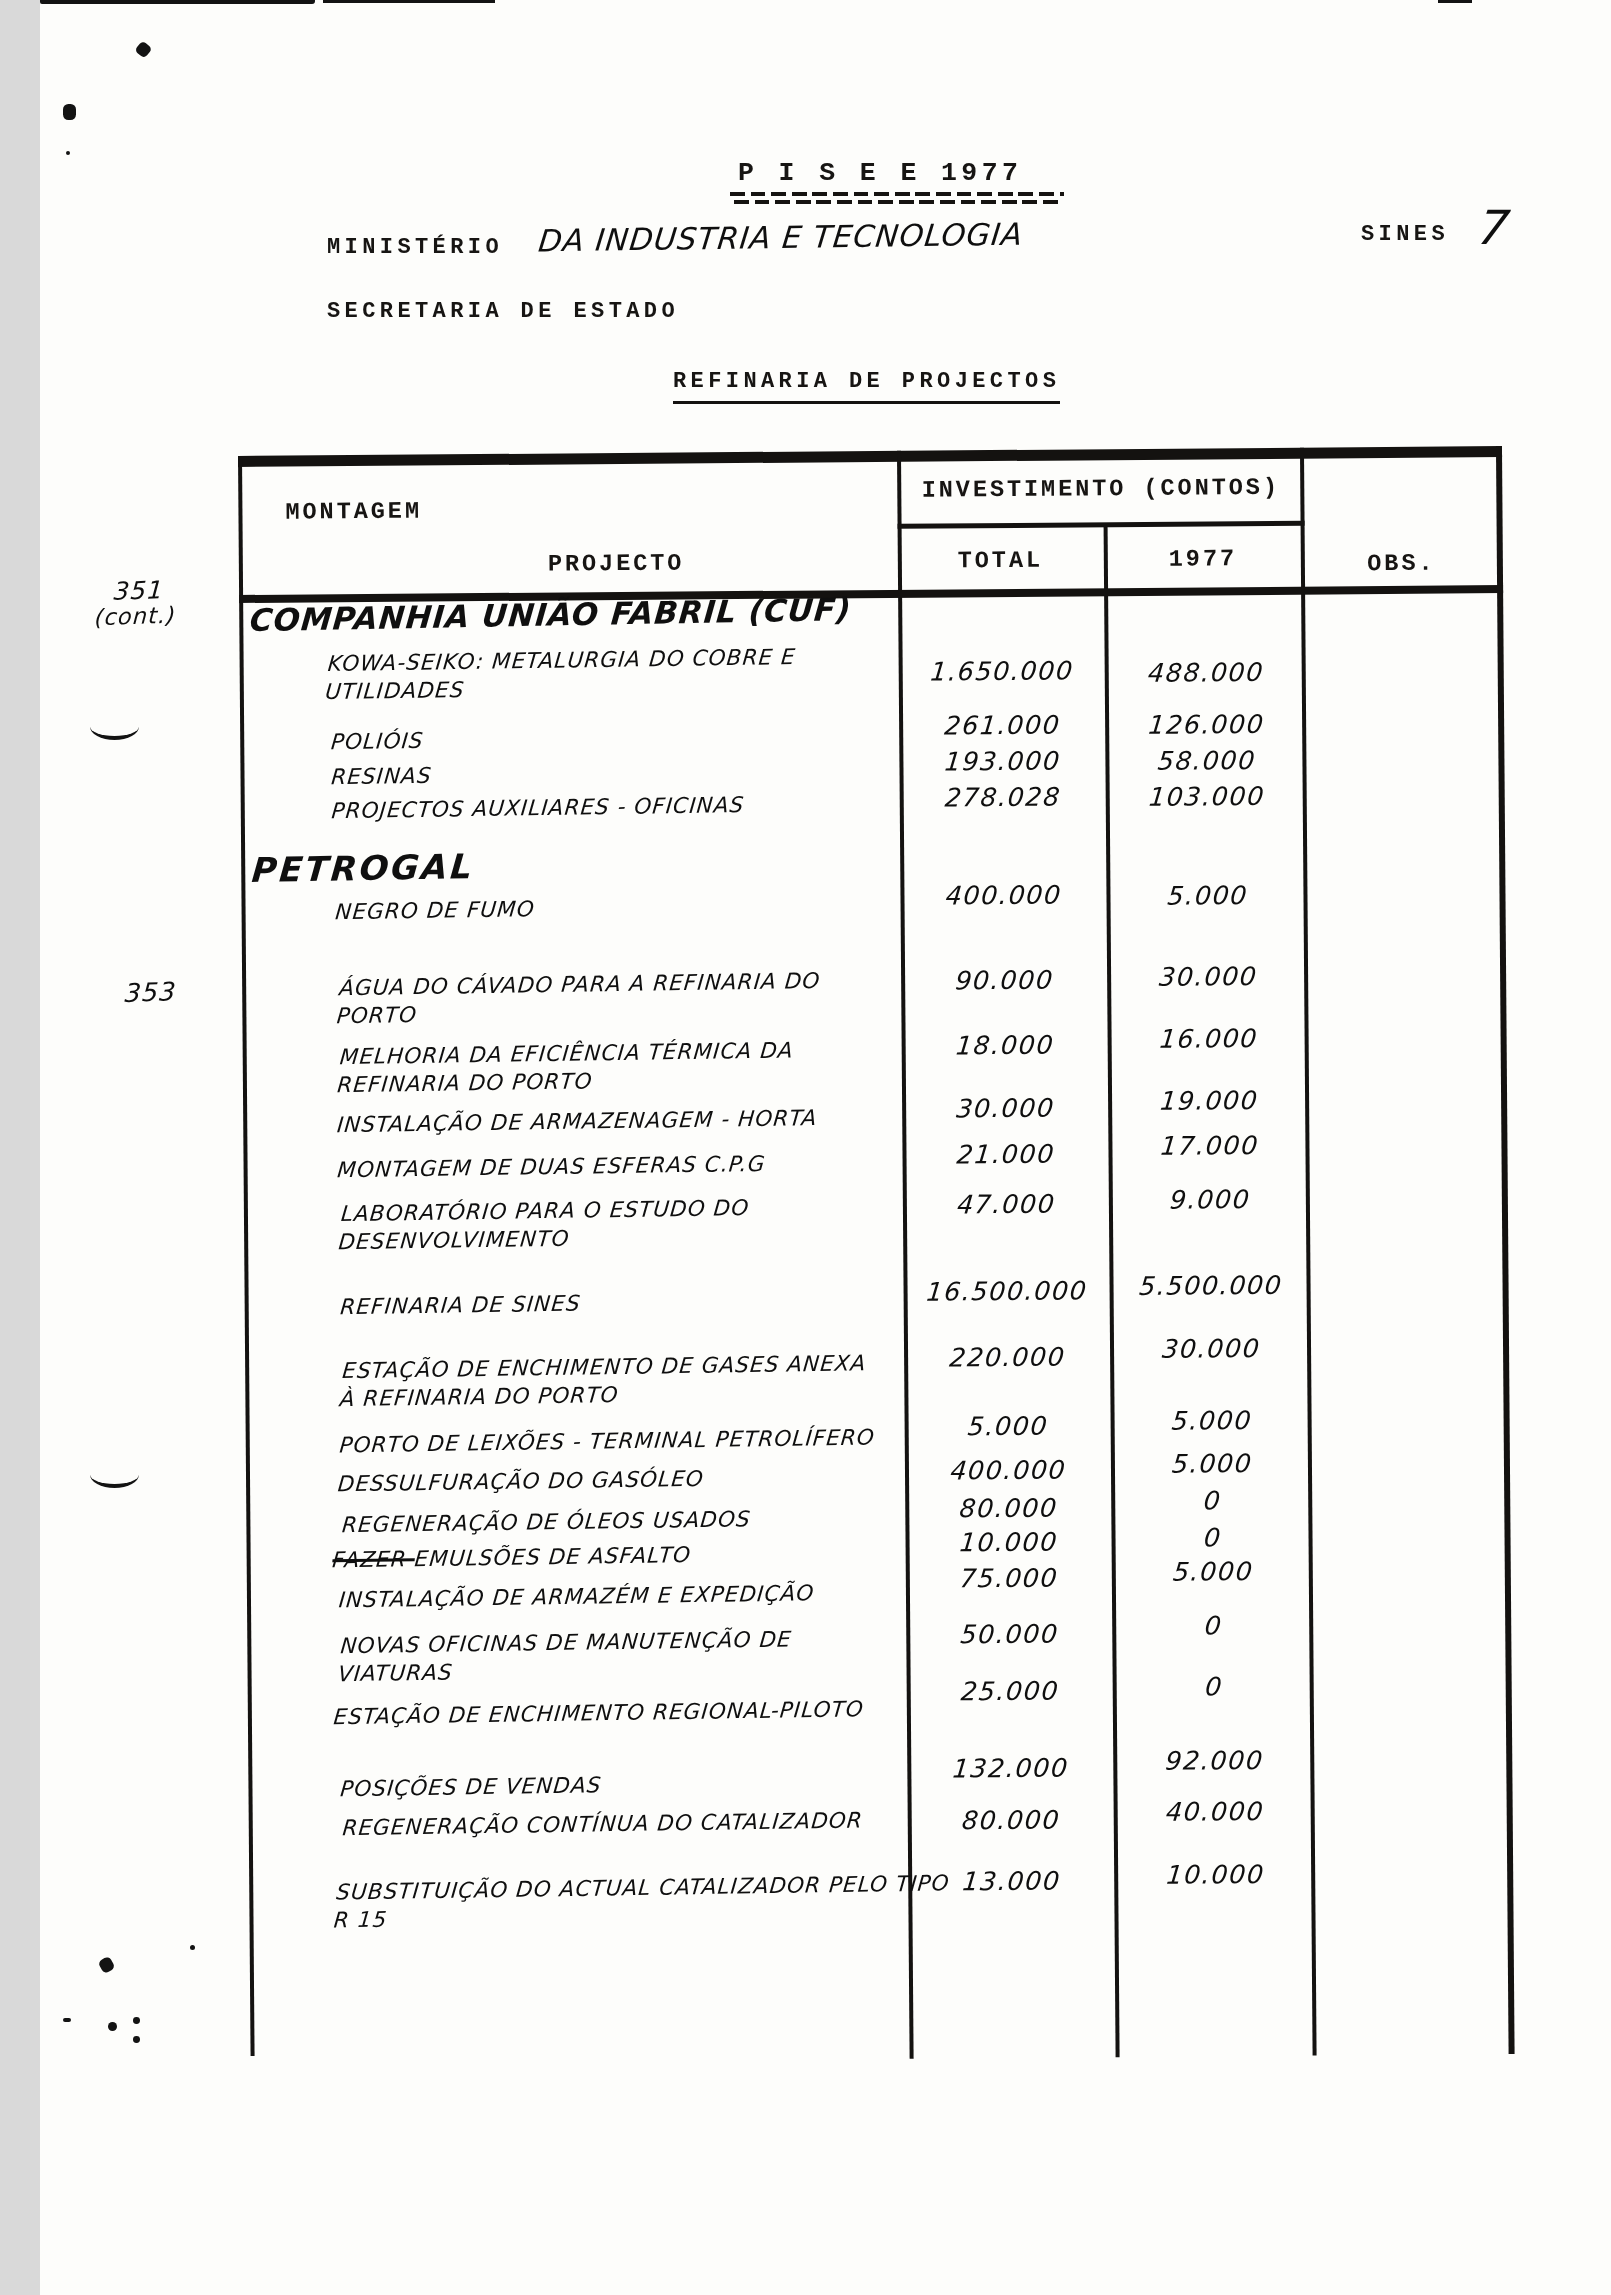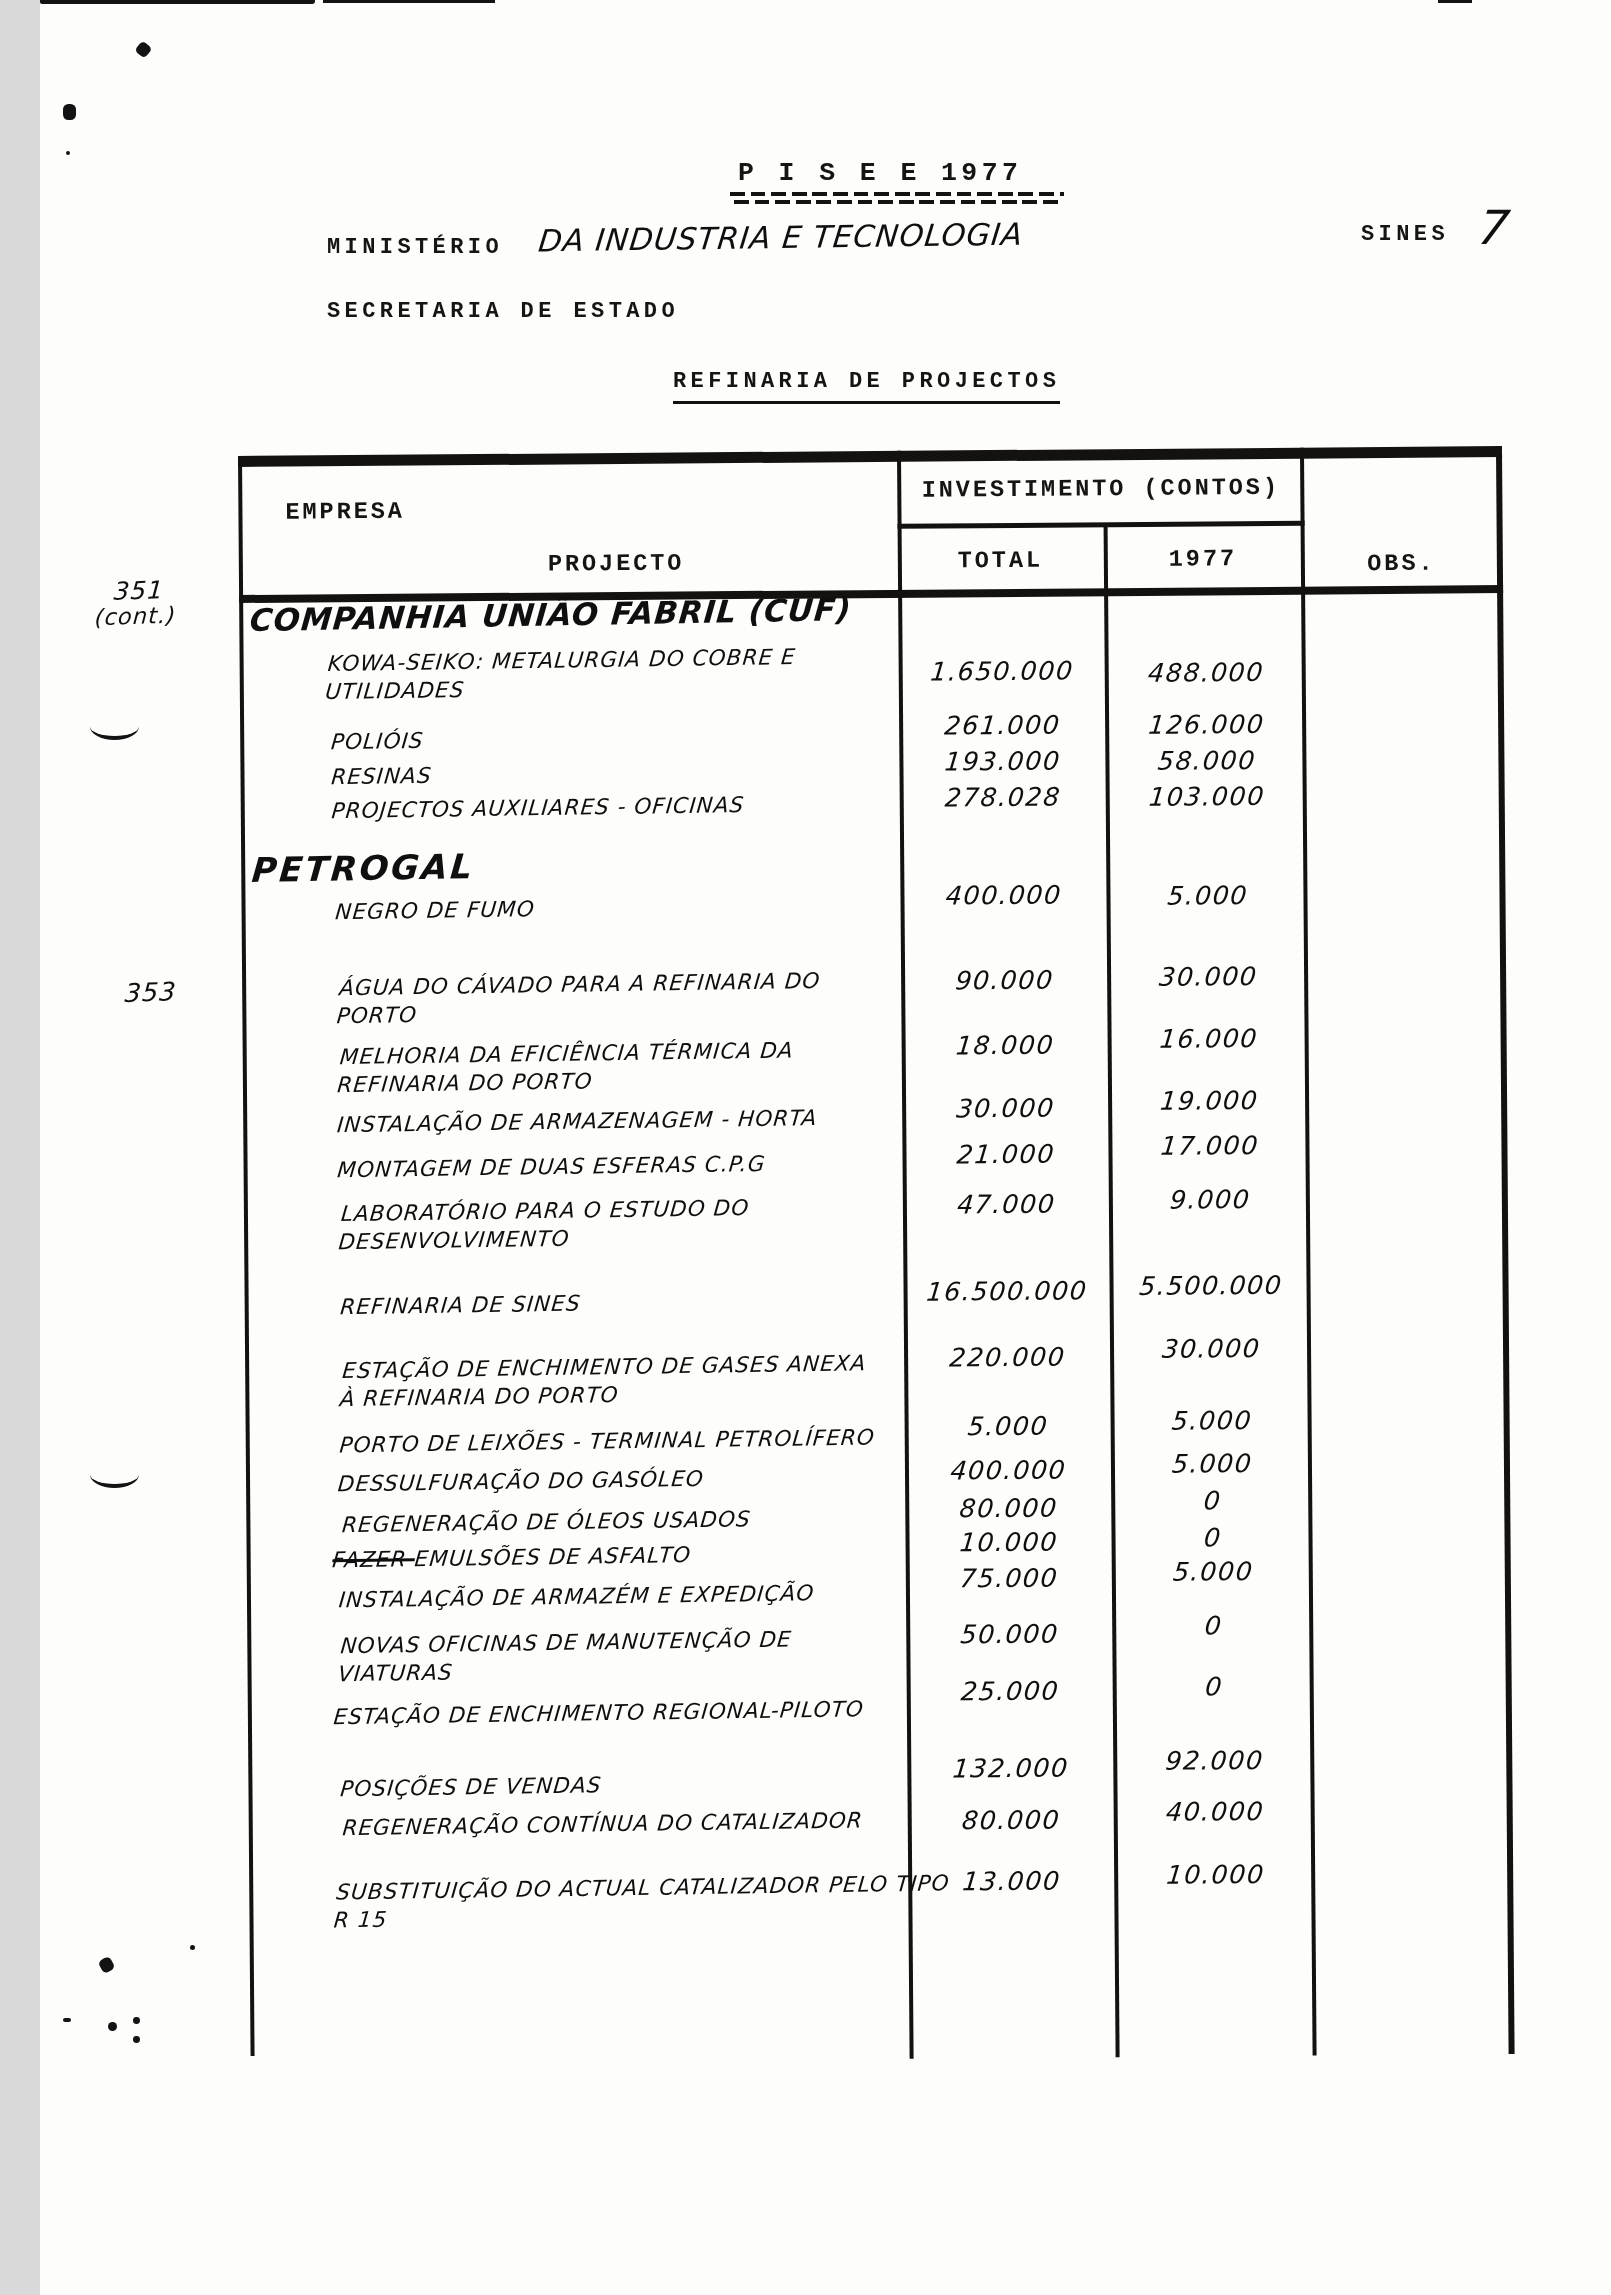--- a/index.html
+++ b/index.html
@@ -57,21 +57,21 @@
 
     <div class="tline" style="left:0;top:0;width:1264px;height:10.8px;"></div>
     <div class="tline" style="left:0;top:0;width:4.4px;height:1600px;"></div>
     <div class="tline" style="left:1258px;top:0;width:5.9px;height:1608px;"></div>
     <div class="tline" style="left:659px;top:0;width:4.4px;height:1608px;"></div>
     <div class="tline" style="left:865px;top:74px;width:4.4px;height:1534px;"></div>
     <div class="tline" style="left:1062px;top:0;width:4.4px;height:1608px;"></div>
     <div class="tline" style="left:659px;top:73px;width:407px;height:5.4px;"></div>
     <div class="tline" style="left:0;top:139px;width:1264px;height:8.4px;"></div>
 
-    <div class="abs typed thead" style="left:47px;top:43px;">EMPRESA</div>
+    <div class="abs typed thead" style="left:47px;top:43px;">MONTAGEM</div>
     <div class="abs typed thead" style="left:309px;top:97px;">PROJECTO</div>
     <div class="cellbox typed thead" style="left:659px;top:25.5px;width:407px;">INVESTIMENTO  (CONTOS)</div>
     <div class="cellbox typed thead" style="left:659px;top:97px;width:205px;">TOTAL</div>
     <div class="cellbox typed thead" style="left:865px;top:97px;width:198px;">1977</div>
     <div class="cellbox typed thead" style="left:1067px;top:103px;width:191px;">OBS.</div>
 
     <div id="rows-layer">
         <div class="abs hw company" style="left: 10.8px; top: 143px; font-size: 31px; letter-spacing: 1px; white-space: nowrap;">COMPANHIA UNIÃO FABRIL (CUF)</div>
         <div class="abs hw project" style="left: 87px; top: 193px; width: 491px;">KOWA-SEIKO: METALURGIA DO COBRE E UTILIDADES</div>
         <div class="cellbox hw num" style="left: 664px; top: 206px; width: 197px;">1.650.000</div>

